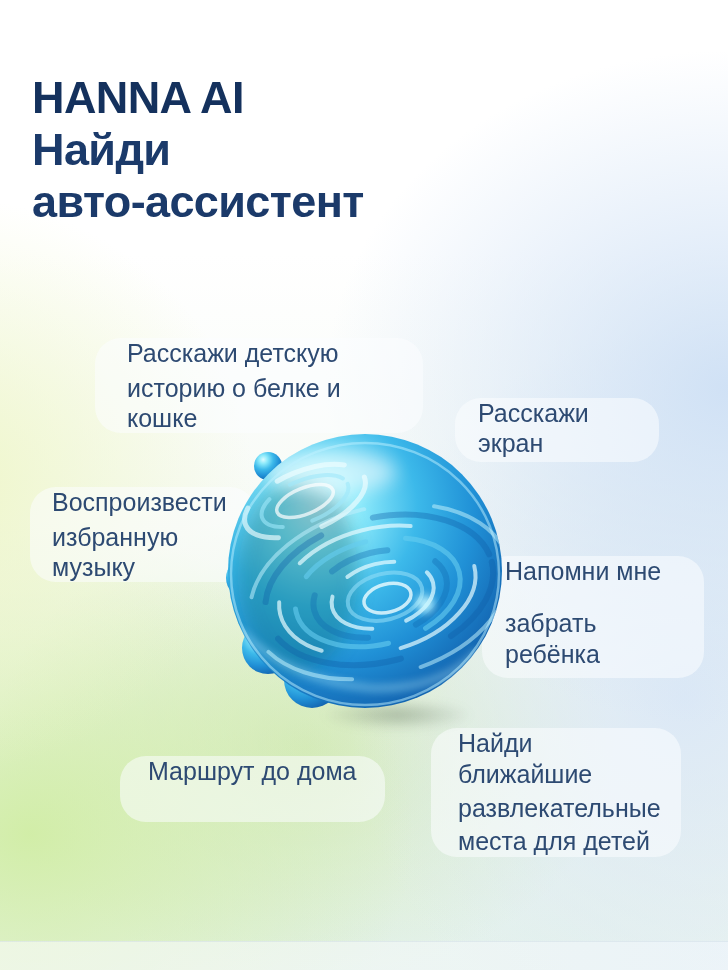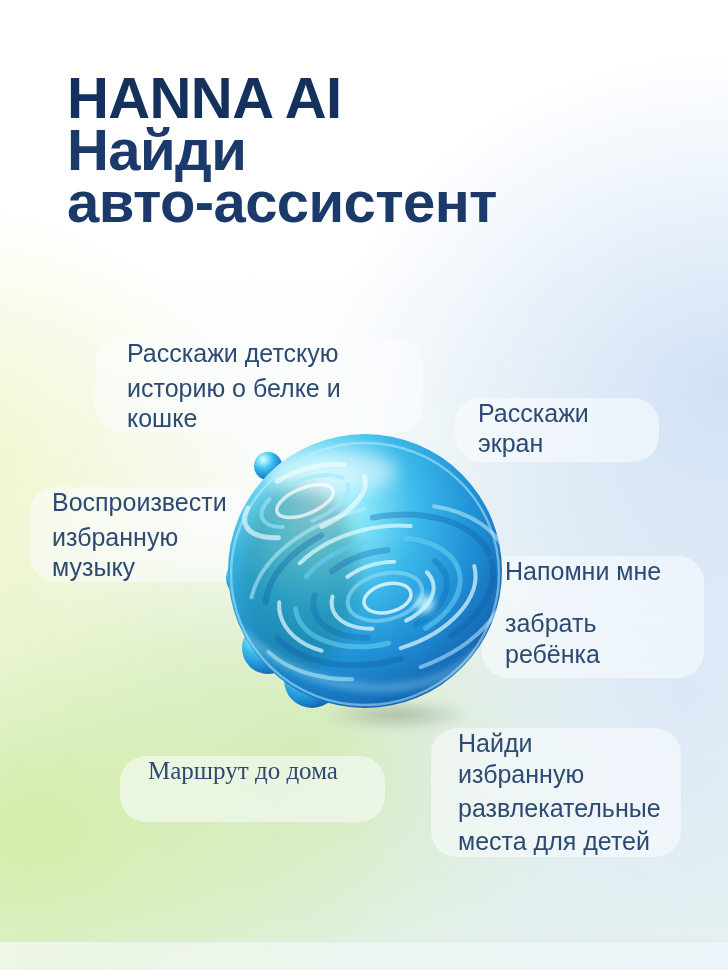--- a/index.html
+++ b/index.html
@@ -17,40 +17,40 @@
       radial-gradient(480px 360px at 42% 77%, rgba(196,227,158,0.60), rgba(196,227,158,0) 65%),
       radial-gradient(760px 420px at 55% 104%, rgba(223,240,232,0.9), rgba(223,240,232,0) 70%),
       linear-gradient(180deg, #ffffff 0%, #ffffff 26%, #f6faf5 55%, #eef5ef 82%, #f0f6f3 100%);
   }
   .bottom-strip {
     position:absolute; left:0; top:941px; width:728px; height:29px;
     background:linear-gradient(90deg, rgba(243,249,238,0.75), rgba(238,245,251,0.75));
     border-top:1px solid rgba(200,216,224,0.40);
   }
   .title {
-    position:absolute; left:67px; top:72px;
-    font-weight:bold; font-size:58px; line-height:52px; letter-spacing:-0.6px;
+    position:absolute; left:32px; top:72px;
+    font-weight:bold; font-size:45px; line-height:52px; letter-spacing:-0.6px;
   }
   .title .en { color:#14315D; }
   .title .ru { color:#1B3A6A; }
   .bubble {
     position:absolute;
     background:rgba(252,254,255,0.55);
     border-radius:26px;
     display:flex; flex-direction:column; justify-content:space-between;
     color:#2D4A72; font-size:25px; line-height:30px;
     box-sizing:border-box;
   }
   .bubble span { display:block; }
   .b-story    { left:95px;  top:338px; width:328px; height:95px;  padding:0 30px 0 32px; }
   .b-screen   { left:455px; top:398px; width:204px; height:64px;  padding:0 23px; }
   .b-music    { left:30px;  top:487px; width:226px; height:95px;  padding:0 20px 0 22px; }
   .b-reminder { left:482px; top:556px; width:222px; height:122px; padding:0 20px 8px 23px; line-height:31px; }
   .b-climate  { left:50px;  top:637px; width:236px; height:85px;  padding:0 24px 0 28px; }
-  .b-route    { left:120px; top:756px; width:265px; height:66px;  padding:0 24px 0 28px;font-family:Liberation Serif, serif; }
+  .b-route    { left:120px; top:756px; width:265px; height:66px;  padding:0 24px 0 28px; }
   .b-places   { left:431px; top:728px; width:250px; height:129px; padding:0 20px 0 27px; line-height:31px; }
   .sphere-shadow {
     position:absolute; left:292px; top:694px; width:210px; height:42px;
     background:radial-gradient(closest-side, rgba(72,92,70,0.35), rgba(72,92,70,0) 72%);
     filter:blur(5px);
   }
   .sphere { position:absolute; left:220px; top:426px; width:290px; height:290px; }
 </style>
 </head>
 <body>
@@ -83,21 +83,21 @@
     <span>Напомни мне</span>
     <span>забрать ребёнка</span>
   </div>
 
 
   <div class="bubble b-route">
     <span>Маршрут до дома</span>
   </div>
 
   <div class="bubble b-places">
-    <span>Найди избранную</span>
+    <span>Найди ближайшие</span>
     <span>развлекательные</span>
     <span>места для детей</span>
   </div>
 
   <div class="sphere-shadow"></div>
 
   <svg class="sphere" viewBox="0 0 290 290" aria-hidden="true">
     <defs>
       <radialGradient id="gBase" cx="0.33" cy="0.27" r="0.95">
         <stop offset="0" stop-color="#dcfbff"></stop>

